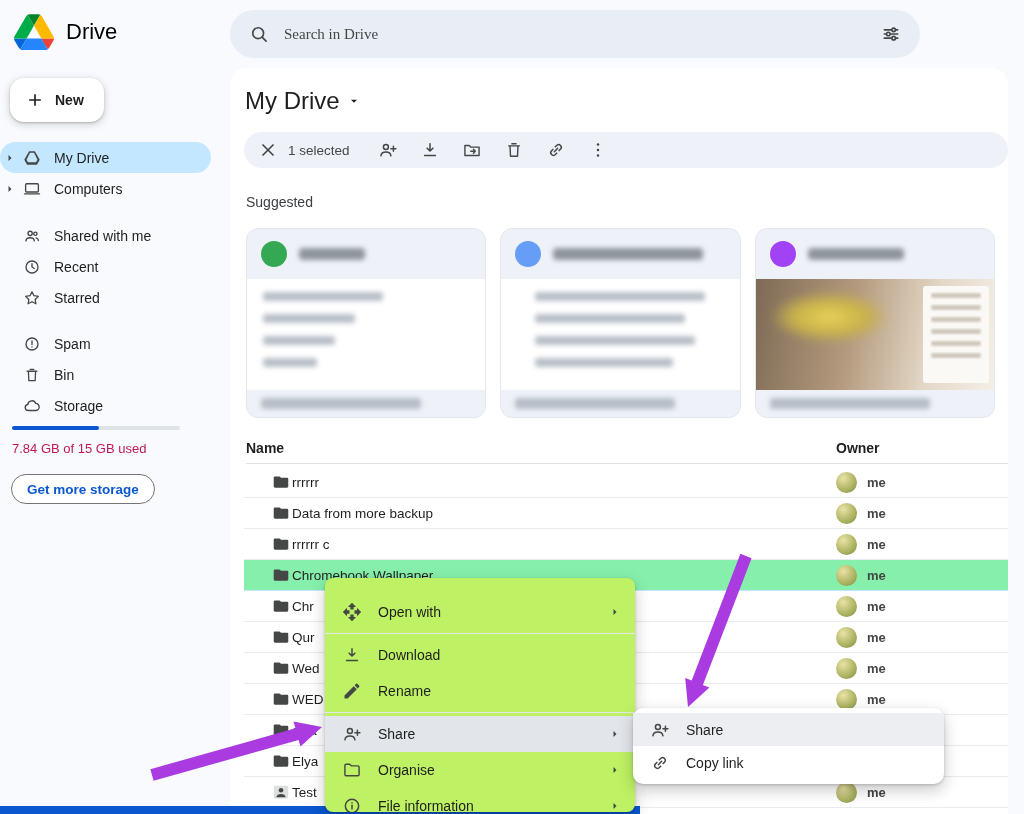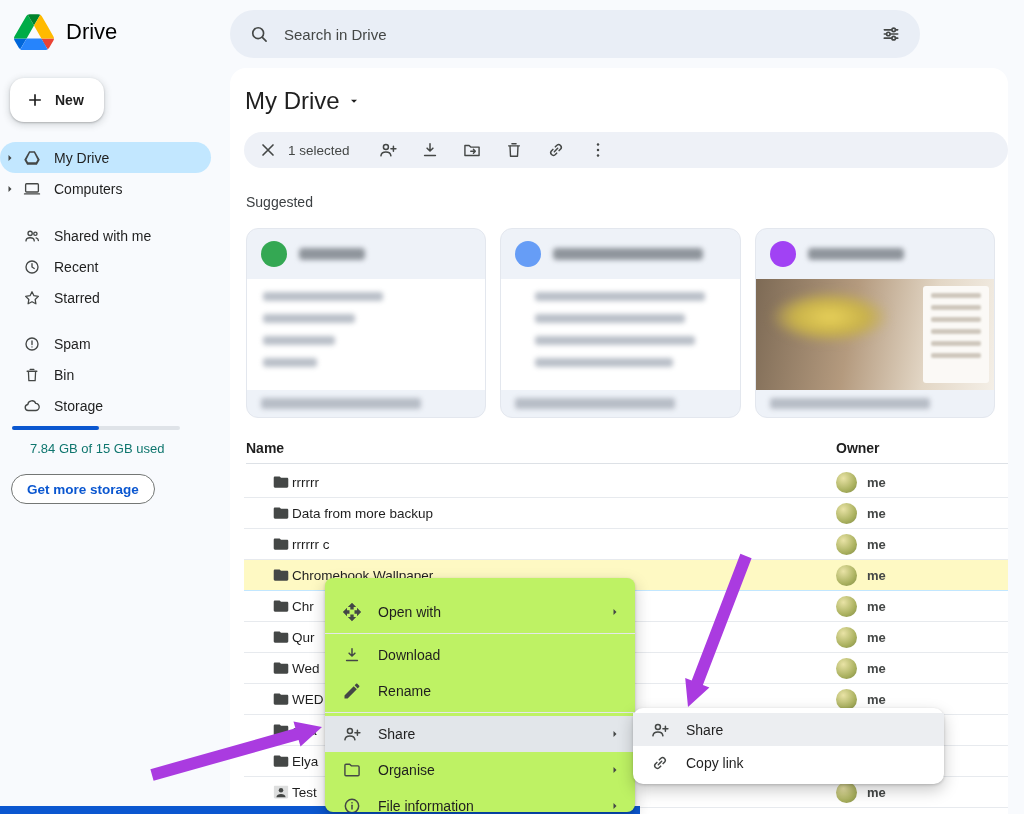--- a/index.html
+++ b/index.html
@@ -10,36 +10,36 @@
   .ic18{width:18px;height:18px;flex:none}
   .ic12{width:12px;height:12px;flex:none}
 
   
   .topbar{position:absolute;left:0;top:0;width:1024px;height:68px}
   .brand{position:absolute;left:14px;top:14px;display:flex;align-items:center;gap:12px}
   .drive-logo{width:40px;height:36px}
   .brand-text{font-size:22px;color:#000000}
   .searchbar{position:absolute;left:230px;top:10px;width:690px;height:48px;border-radius:24px;background:#e9eef6;display:flex;align-items:center;padding:0 10px;gap:6px}
   .sb-btn{width:38px;height:38px;border:none;background:none;border-radius:50%;display:flex;align-items:center;justify-content:center;cursor:pointer}
-  .search-input{flex:1;border:none;background:transparent;font-size:15px;color:#1f1f1f;outline:none;font-family:Liberation Sans, sans-serif}
+  .search-input{flex:1;border:none;background:transparent;font-size:15px;color:#1f1f1f;outline:none;font-family:Liberation Serif, serif}
   .search-input::placeholder{color:#444746}
 
   
   .sidebar{position:absolute;left:0;top:68px;width:230px;height:738px}
   .new-btn{position:absolute;left:10px;top:10px;height:44px;padding:0 20px 0 15px;border:none;border-radius:14px;background:#fff;
     box-shadow:0 1px 2px rgba(60,64,67,.3),0 2px 6px 2px rgba(60,64,67,.15);
     display:flex;align-items:center;gap:10px;font-size:14px;font-weight:bold;color:#1f1f1f;font-family:"Liberation Sans",sans-serif;cursor:pointer}
   .nav{position:absolute;left:0;top:74px;width:211px}
   .nav-item{position:relative;height:31px;display:flex;align-items:center;gap:13px;padding-left:23px;border-radius:16px;font-size:14px;color:#1f1f1f;cursor:pointer}
   .nav-item.selected{background:#c2e7ff}
   .chev{position:absolute;left:4px;top:50%;transform:translateY(-50%)}
   .nav-gap16{height:16px}.nav-gap15{height:15px}
   .storage-track{position:absolute;left:12px;top:358px;width:168px;height:4px;border-radius:2px;background:#dfe3e8}
   .storage-fill{height:100%;border-radius:2px;background:#0b57d0}
-  .storage-text{position:absolute;left:30px;top:373px;font-size:13px;color:#0f766e}
+  .storage-text{position:absolute;left:12px;top:373px;font-size:13px;color:#be185d}
   .storage-btn{position:absolute;left:11px;top:406px;height:30px;padding:0 15px;border:1px solid #747775;border-radius:15px;background:#fff;color:#0b57d0;font-size:13.5px;font-weight:bold;font-family:"Liberation Sans",sans-serif;cursor:pointer}
 
   
   .content{position:absolute;left:230px;top:68px;width:778px;height:746px;background:#fff;border-radius:16px 16px 0 0;overflow:hidden}
   .page-title{position:absolute;left:15px;top:18px;height:30px;display:flex;align-items:center;gap:6px;font-size:24px;color:#1f1f1f;cursor:pointer}
   .toolbar{position:absolute;left:14px;right:0;top:64px;height:36px;background:#eef1f7;border-radius:18px;display:flex;align-items:center;padding:0 6px}
   .tb-btn{width:36px;height:36px;border:none;background:none;border-radius:50%;display:flex;align-items:center;justify-content:center;cursor:pointer;flex:none}
   .tb-count{font-size:13.5px;color:#444746;margin:0 20px 0 2px;white-space:nowrap}
   .tb-gap{width:6px}
 
@@ -55,21 +55,21 @@
   .foot-bar{width:160px;height:11px;background:#b7bdc6;filter:blur(2.5px);border-radius:3px;margin:8px 14px}
   .c3-img{position:absolute;inset:0;background:linear-gradient(100deg,#7d6a55 0%,#b49a7e 40%,#e3d7c6 72%,#f4efe7 100%)}
   .c3-blob{position:absolute;left:14px;top:12px;width:120px;height:52px;border-radius:50%;background:radial-gradient(closest-side,#e9d25a,#c9b24a 60%,rgba(201,178,74,0));filter:blur(5px)}
   .c3-doc{position:absolute;right:5px;top:7px;width:66px;bottom:7px;background:#fbf9f6;border-radius:3px}
   .c3-doc i{display:block;height:5px;background:#cfc8bd;margin:7px 8px 0;border-radius:2px;filter:blur(1px)}
 
   .thead{position:absolute;left:16px;right:0;top:372px;height:24px;border-bottom:1px solid #dde1e6;font-size:14px;font-weight:bold;color:#1f1f1f}
   .th-owner{position:absolute;left:590px;top:0}
   .rows{position:absolute;left:14px;right:0;top:399px}
   .row{height:31px;display:flex;align-items:center;gap:2px;padding-left:28px;border-bottom:1px solid #e7eaee;font-size:13.5px;font-weight:500;position:relative;cursor:pointer}
-  .row.selected{background:#fef9c3;border-bottom-color:#c2e7ff}
+  .row.selected{background:#86efac;border-bottom-color:#c2e7ff}
   .owner{position:absolute;left:592px;display:flex;align-items:center;gap:10px;font-weight:bold}
   .avatar{width:21px;height:21px;border-radius:50%;background:radial-gradient(circle at 35% 30%,#e9e3a6,#a9b05e 62%,#7c8743);flex:none}
   .o-label{font-size:13px;color:#444746}
 
   
   .bottom-bar{position:absolute;left:0;top:806px;width:640px;height:8px;background:#0b57d0;z-index:55}
 
   
   .menu{position:absolute;left:325px;top:578px;width:310px;height:234px;background:#bef264;border-radius:8px;
     box-shadow:0 1px 3px rgba(0,0,0,.18),0 6px 16px rgba(0,0,0,.22);z-index:60;padding-top:16px;overflow:hidden}

